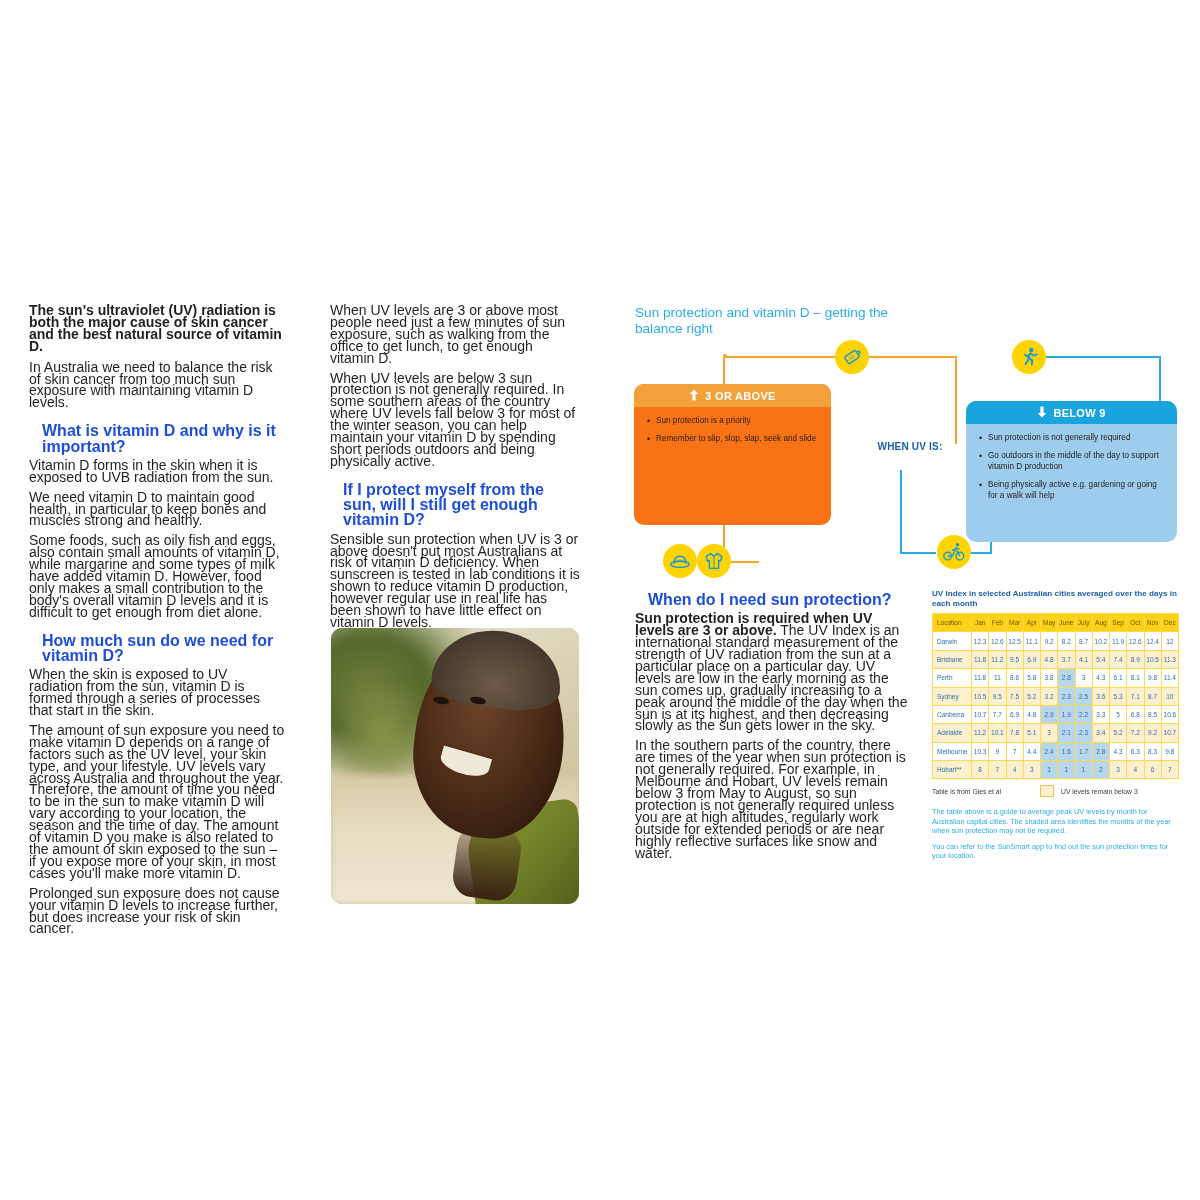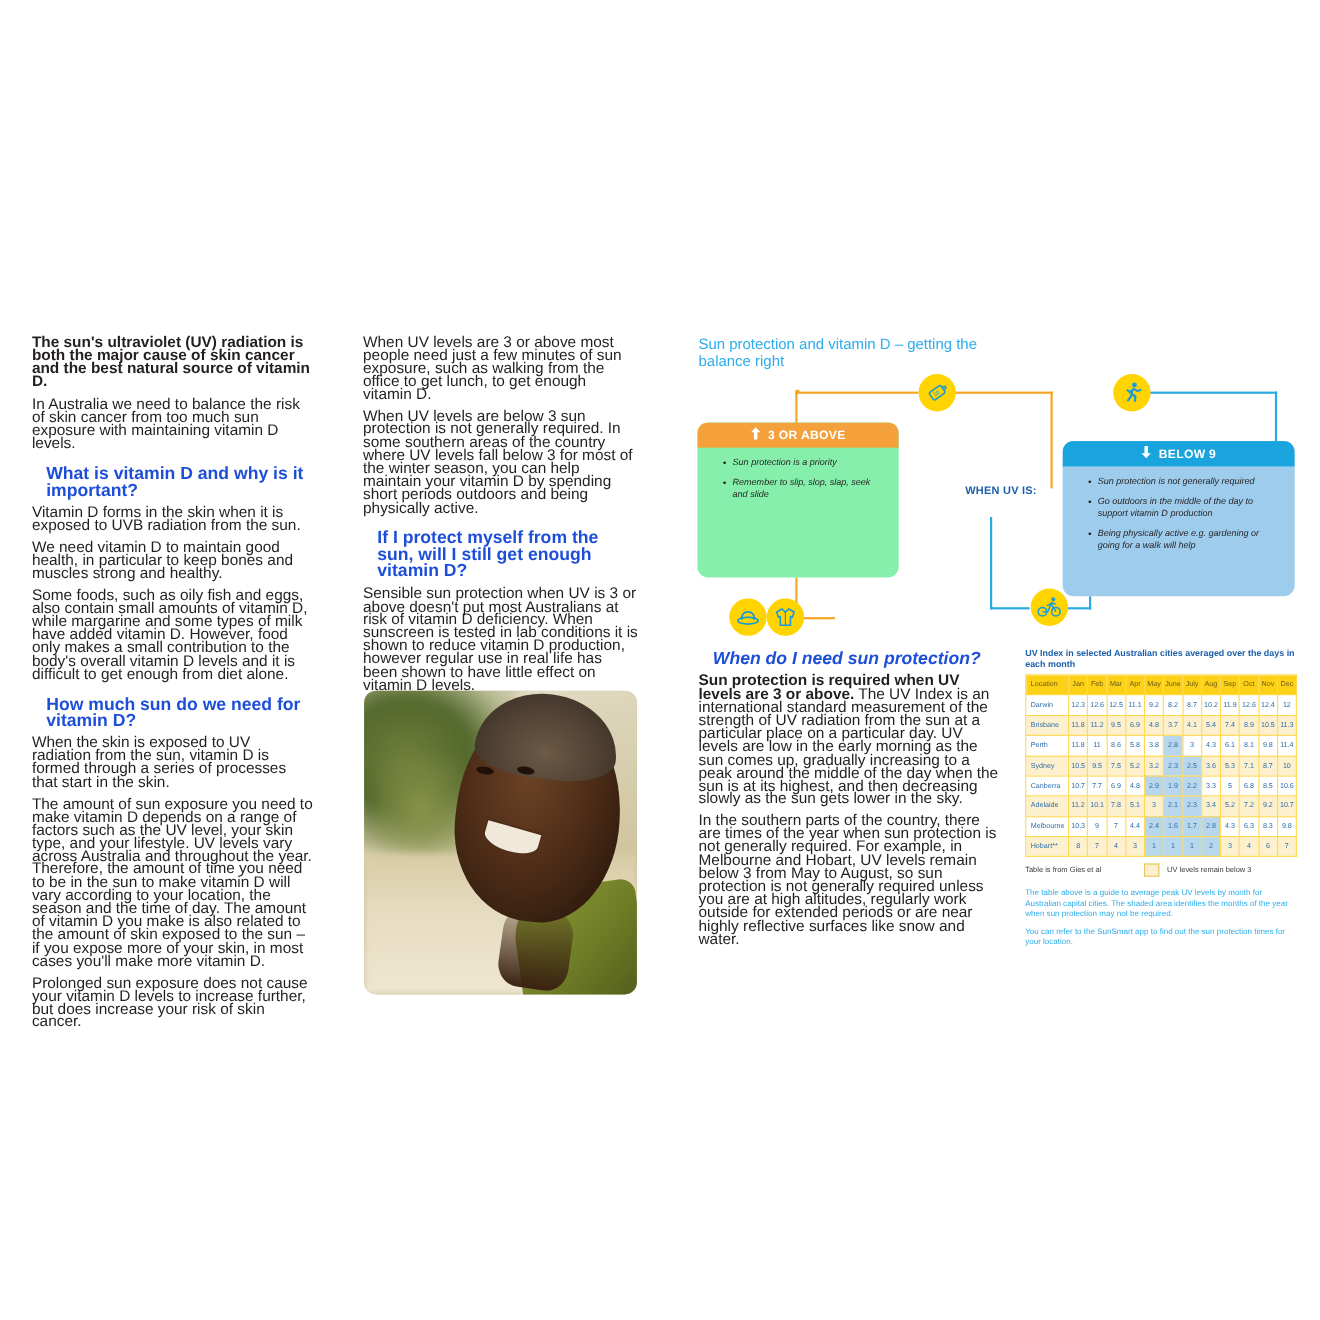--- a/index.html
+++ b/index.html
@@ -134,23 +134,23 @@
     width: 34px; height: 34px;
     border-radius: 50%;
     background: #ffd400;
     display: flex; align-items: center; justify-content: center;
   }
   .badge svg { display: block; }
 
   
   #box-above {
     position: absolute; left: 634px; top: 384px;
-    width: 183px; height: 141px;
+    width: 197px; height: 141px;
     border-radius: 10px;
-    background: #86efac;
+    background: #f97316;
     overflow: hidden;
   }
   #box-above .bar {
     height: 23px; background: #f4a13c;
     display: flex; align-items: center; justify-content: center;
     gap: 6px;
     color: #ffffff; font-weight: bold; font-size: 11px; letter-spacing: .3px;
   }
   #box-below {
     position: absolute; left: 966px; top: 401px;
@@ -158,21 +158,21 @@
     border-radius: 10px;
     background: #9ecced;
     overflow: hidden;
   }
   #box-below .bar {
     height: 23px; background: #19a4dd;
     display: flex; align-items: center; justify-content: center;
     gap: 6px;
     color: #ffffff; font-weight: bold; font-size: 11px; letter-spacing: .3px;
   }
-  .box-list { list-style: none; margin: 0; padding: 9px 12px 0 23px; font-style: italic; }
+  .box-list { list-style: none; margin: 0; padding: 9px 12px 0 13px; }
   .box-list li {
     position: relative;
     font-size: 8.2px; line-height: 10.4px;
     color: #231f20;
     margin-bottom: 8px;
     padding-left: 9px;
   }
   .box-list li::before {
     content: "\2022";
     position: absolute; left: 0; top: -0.5px;
@@ -382,21 +382,21 @@
     <ul class="box-list">
       <li>Sun protection is not generally required</li>
       <li>Go outdoors in the middle of the day to support vitamin D production</li>
       <li>Being physically active e.g. gardening or going for a walk will help</li>
     </ul>
   </div>
 
   <div id="when-uv">WHEN UV IS:</div>
 
   <div class="col" id="col3">
-    <h2 class="head" style="margin-top:0;font-style:italic;">When do I need sun protection?</h2>
+    <h2 class="head" style="margin-top:0;">When do I need sun protection?</h2>
     <p class="body"><b>Sun protection is required when UV levels are 3 or above.</b><span> The UV Index is an international standard measurement of the strength of UV radiation from the sun at a particular place on a particular day. UV levels are low in the early morning as the sun comes up, gradually increasing to a peak around the middle of the day when the sun is at its highest, and then decreasing slowly as the sun gets lower in the sky.</span></p>
     <p class="body">In the southern parts of the country, there are times of the year when sun protection is not generally required. For example, in Melbourne and Hobart, UV levels remain below 3 from May to August, so sun protection is not generally required unless you are at high altitudes, regularly work outside for extended periods or are near highly reflective surfaces like snow and water.</p>
   </div>
 
   <div id="table-wrap">
     <div id="table-title">UV Index in selected Australian cities averaged over the days in each month</div>
     <table class="uv">
       <thead>
         <tr id="thead-row">
             <th>Location</th>

